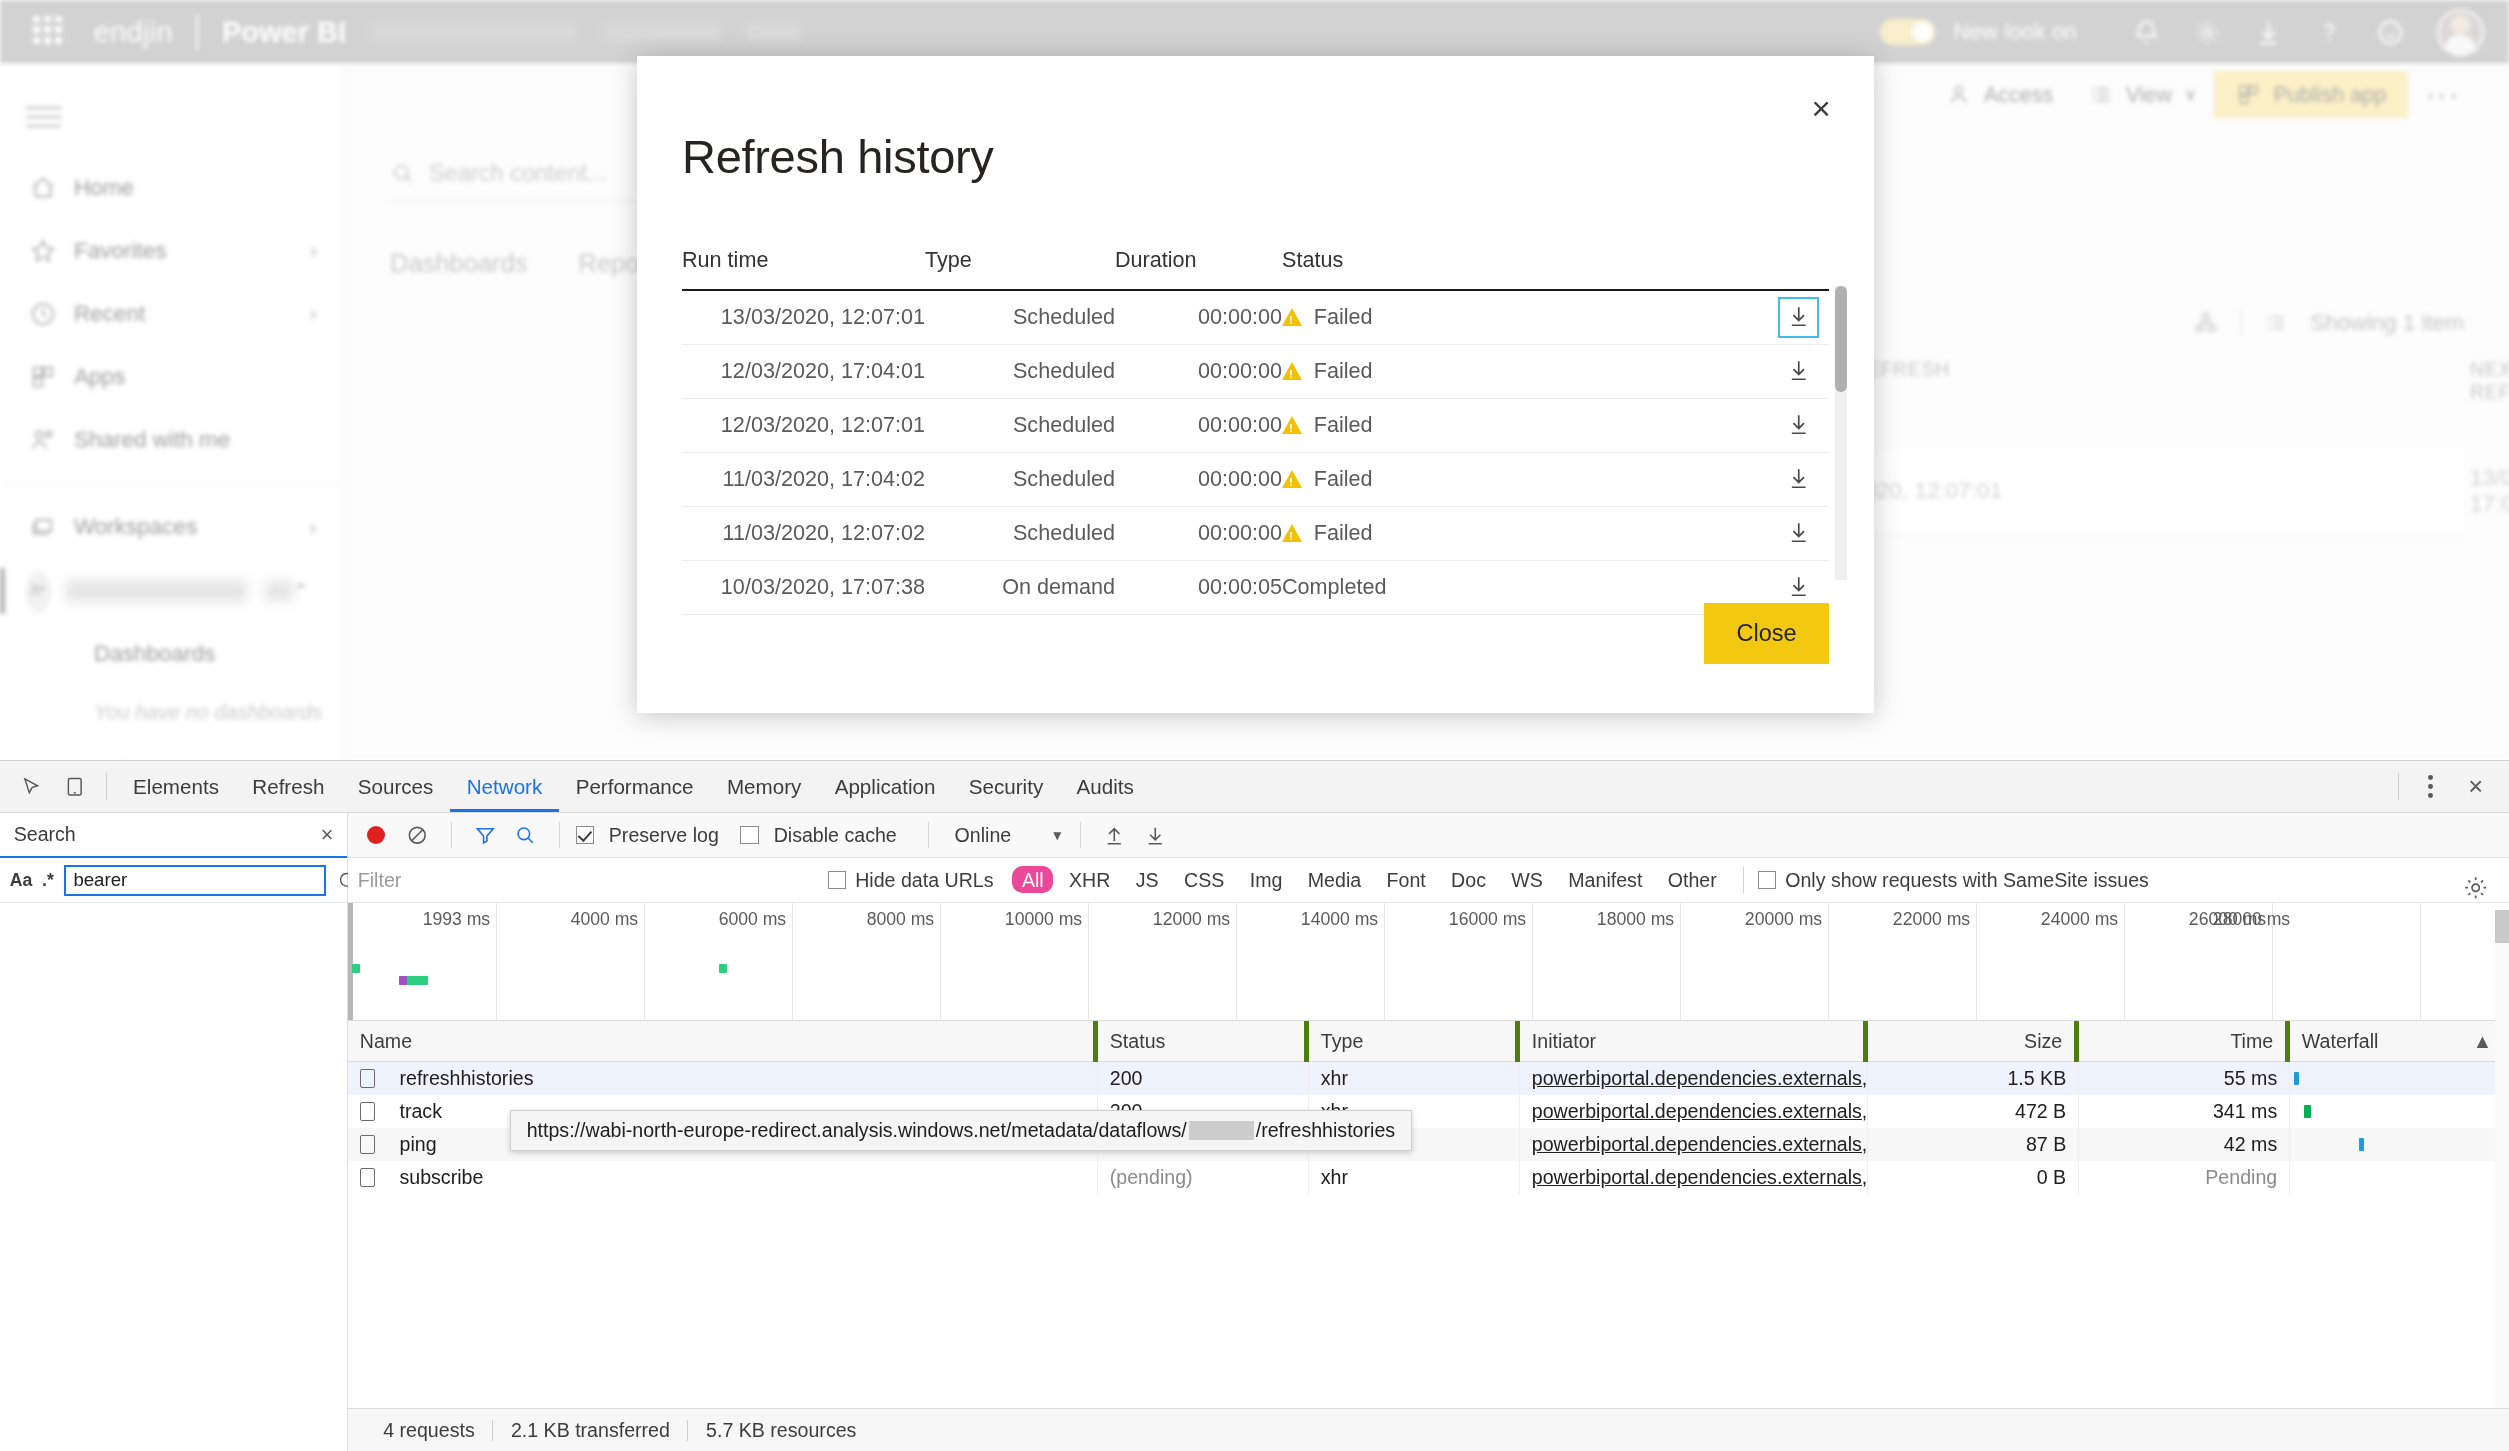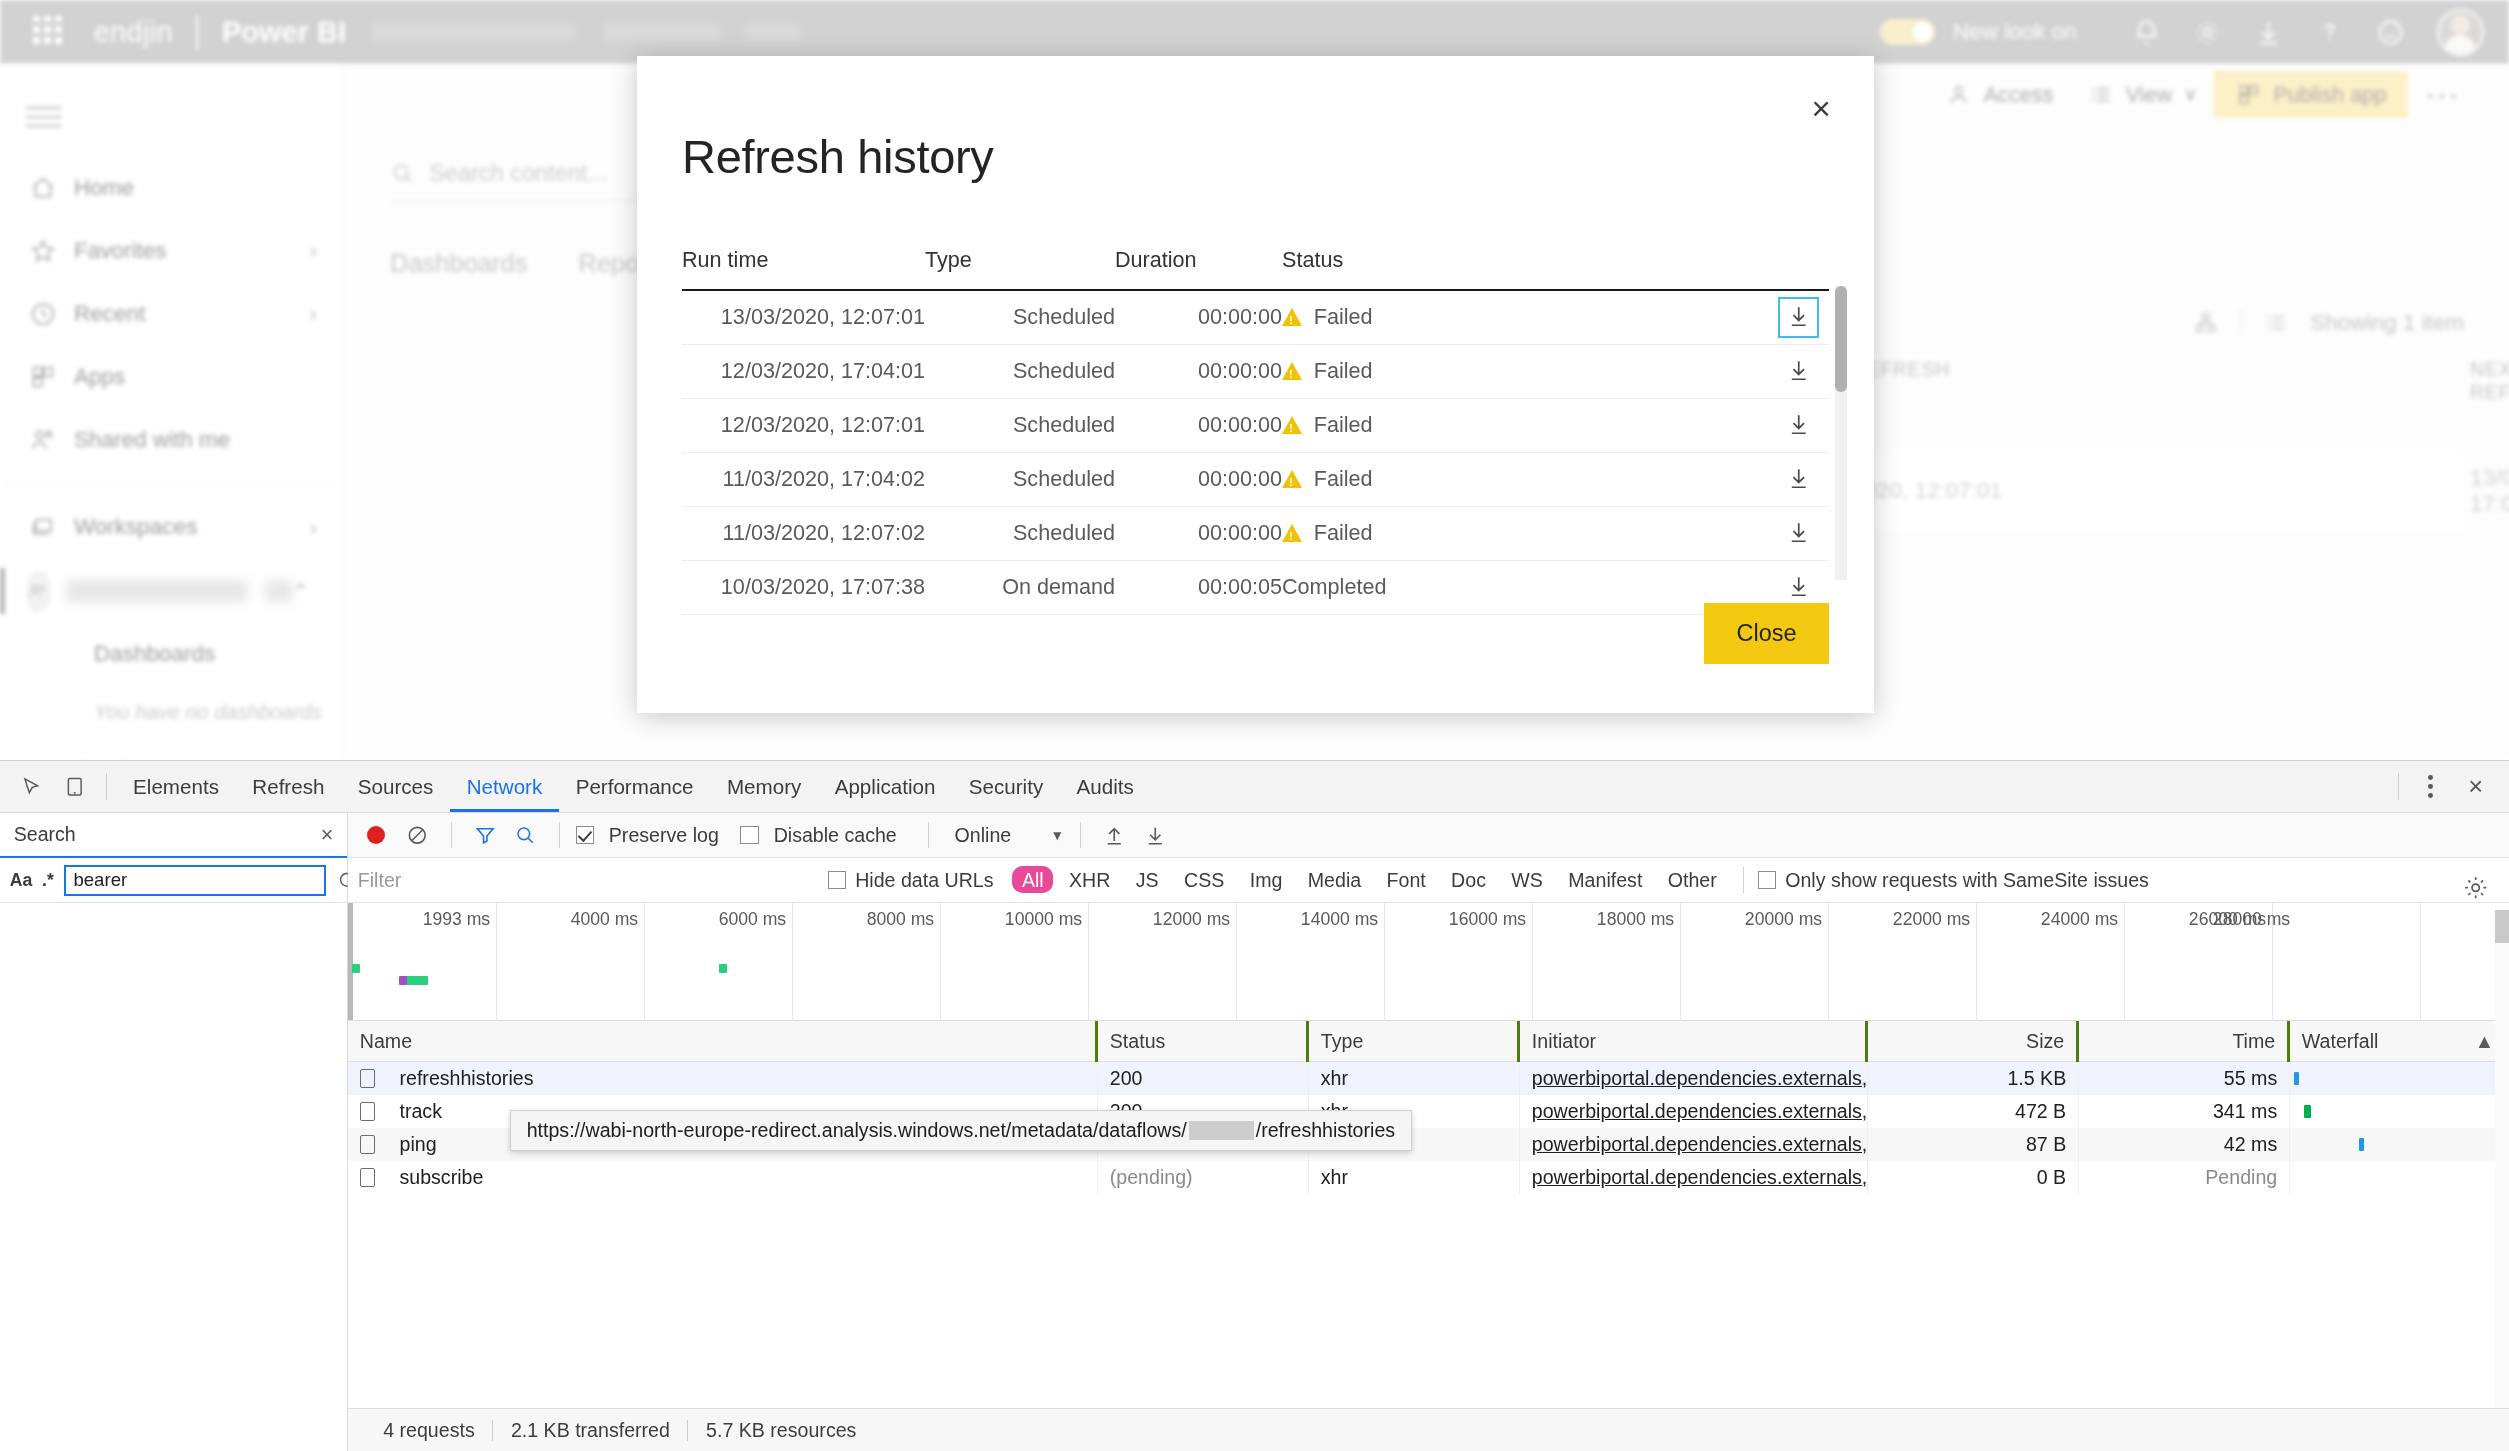--- a/index.html
+++ b/index.html
@@ -221,21 +221,21 @@
   #overview{ height:118px; position:relative; border-bottom:1px solid #dcdcdc; background:#fff; }
   #ov-ruler{ position:absolute; left:0; right:0; top:0; height:118px; }
   .ov-tick{ position:absolute; top:0; bottom:0; width:1px; background:#e6e6e6; }
   .ov-tlabel{ position:absolute; top:5.9px; font-size:17.6px; color:#5a5a5a; transform:translateX(-100%); padding-right:5.9px; }
   #ov-left-handle{ position:absolute; left:0; top:0; bottom:0; width:4.9px; background:#b8b8b8;}
   .ov-mark{ position:absolute; height:8.8px; border-radius:1px; }
 
   
   #net-table{ flex:1; display:flex; flex-direction:column; min-height:0; background:#fff; }
   #nt-head{ height:41px; display:flex; align-items:center; border-bottom:1px solid #dcdcdc; background:#f7f7f7;}
-  .nth{ font-size:19.6px; color:#3c3c3c; padding:0 11.8px; border-right:3px solid #4d7c0f; height:41px;
+  .nth{ font-size:19.6px; color:#3c3c3c; padding:0 11.8px; border-right:5px solid #4d7c0f; height:41px;
      display:flex;align-items:center; cursor:pointer;}
   .nth.r{ justify-content:flex-end; }
   .ntr{ height:33px; display:flex; align-items:center; font-size:19.6px; color:#202020; }
   .ntr.sel{ background:#eef3fd; }
   .ntr.alt{ background:#f7f7f7; }
   .ntd{ padding:0 11.8px; border-right:1px solid #eeeeee; height:33px; display:flex; align-items:center;
      overflow:hidden; white-space:nowrap; }
   .ntd.r{ justify-content:flex-end; }
   .ntd.muted{ color:#8a8a8a; }
   .name-cell{ display:flex; align-items:center; gap:24px; }

